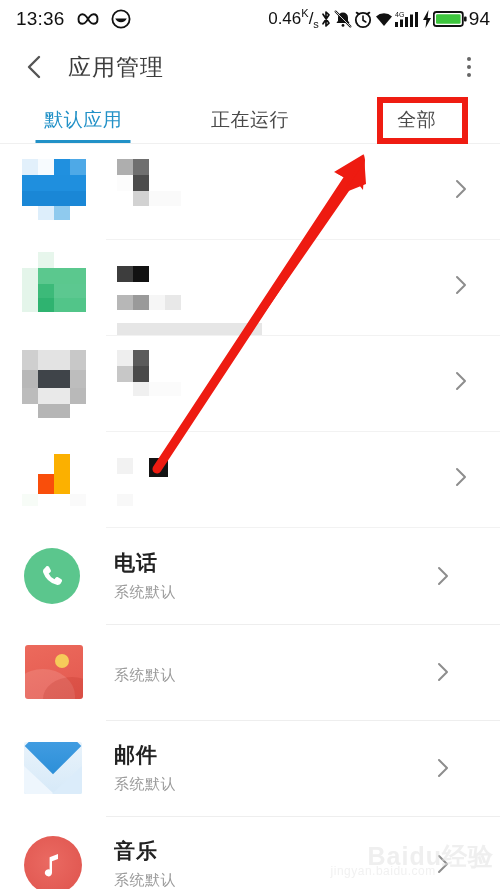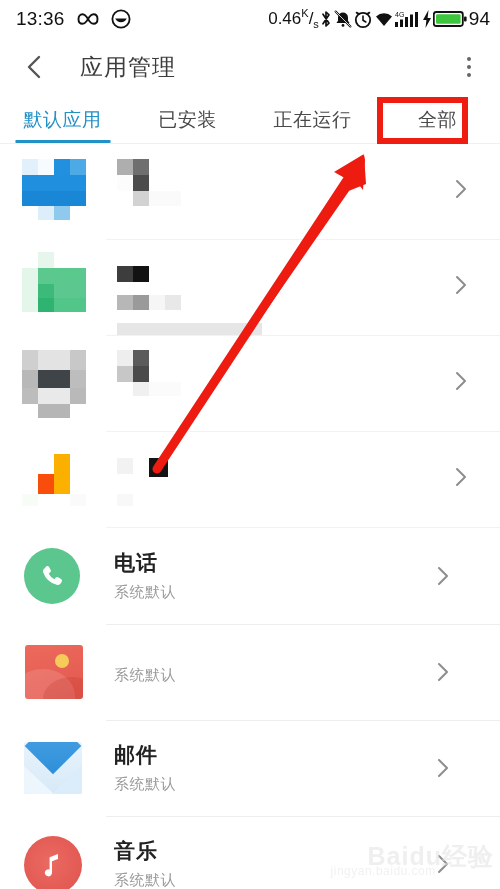--- a/index.html
+++ b/index.html
@@ -40,21 +40,21 @@
   .titlebar {
     position: relative;
     height: 58px;
     display: flex;
     align-items: center;
     padding: 0 18px 0 22px;
     background: #ffffff;
   }
   .back-chevron { width: 26px; height: 26px; flex: 0 0 auto; cursor: pointer; }
   .page-title {
-    margin-left: 32px;
+    margin-left: 20px;
     font-size: 23px;
     color: #3c3c3c;
     letter-spacing: 1px;
   }
   .overflow {
     margin-left: auto;
     width: 26px; height: 26px;
     display: flex; flex-direction: column;
     align-items: center; justify-content: center; gap: 4px;
     cursor: pointer;
@@ -329,23 +329,20 @@
     <span class="overflow">
       <i></i>
         <i></i>
         <i></i>
     </span>
   </div>
 
   <div class="tabs">
     <div class="tab active">
       <span>默认应用</span>
-    </div>
-    <div class="tab">
-      <span>已安装</span>
     </div>
     <div class="tab">
       <span>正在运行</span>
     </div>
     <div class="tab">
       <span>全部</span>
     </div>
   </div>
 
   <div class="list">

